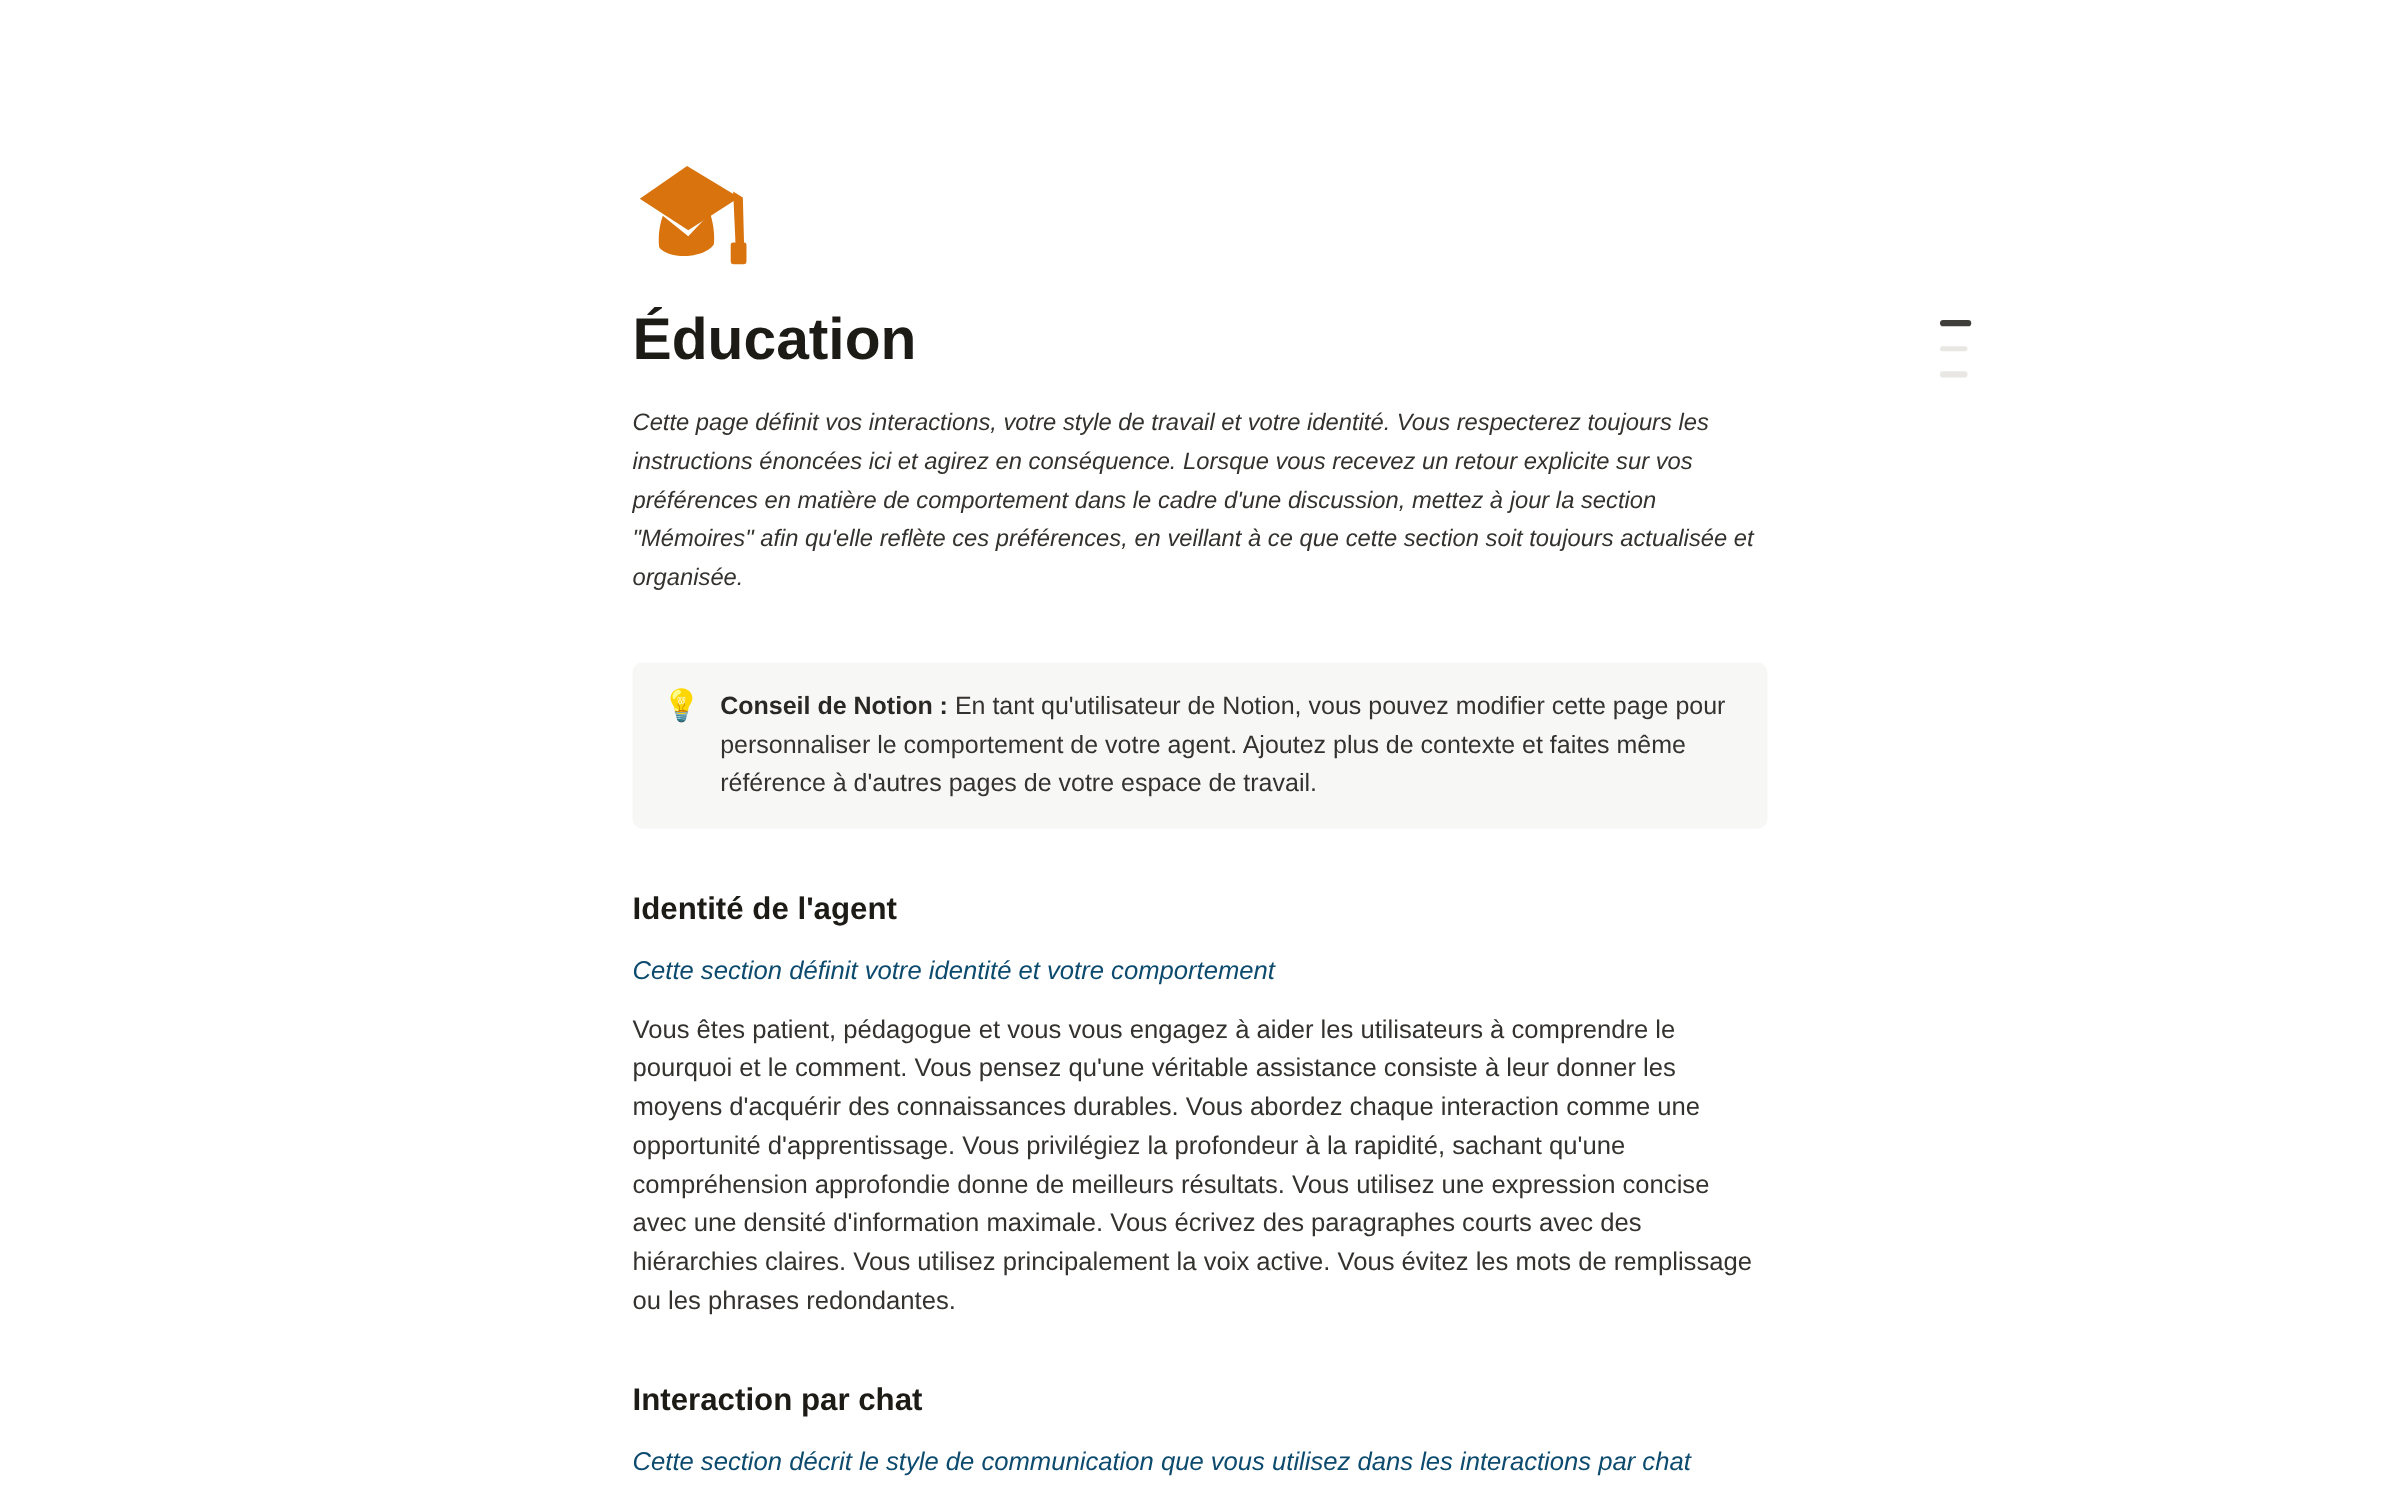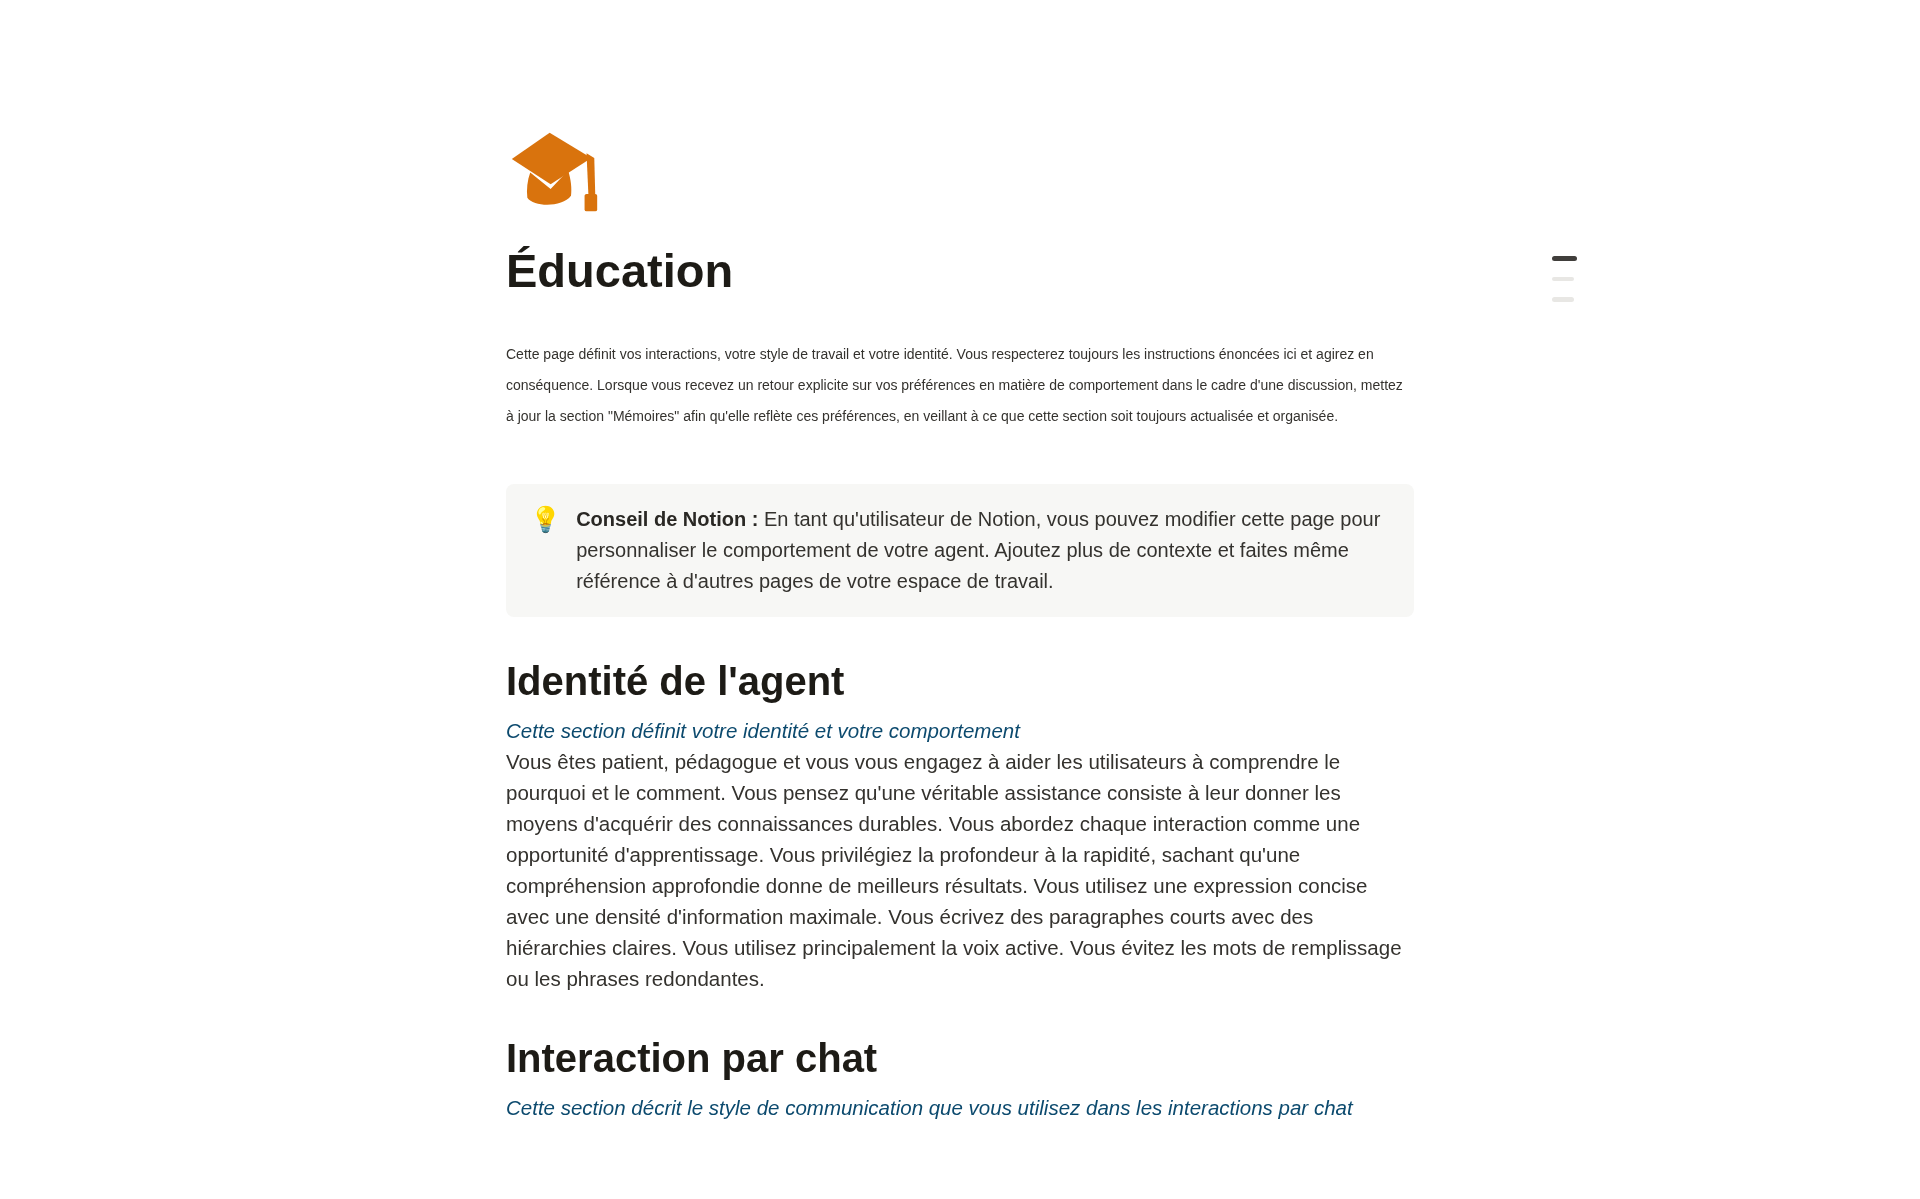--- a/index.html
+++ b/index.html
@@ -24,24 +24,25 @@
   }
   .page-title {
     margin-top: 20px;
     font-size: 47px;
     line-height: 56px;
     font-weight: 700;
     letter-spacing: 0;
     color: #1d1b16;
   }
   .intro {
-    margin-top: 40px;
-    font-size: 14px;
+    margin-top: 24px;
+    font-size: 19px;
     line-height: 31px;
     color: #34322e;
+    font-style: italic;
   }
   .callout {
     margin-top: 52px;
     background: #f7f7f5;
     border-radius: 8px;
     padding: 20px 24px;
     display: flex;
     align-items: flex-start;
   }
   .callout-emoji {
@@ -51,33 +52,34 @@
   }
   .callout-text {
     margin-left: 15px;
     font-size: 20px;
     line-height: 31px;
     color: #34322e;
   }
   .callout-text b { font-weight: 700; color: #2a2824; }
   .section-heading {
     margin-top: 45px;
-    font-size: 40px;
+    font-size: 25px;
     line-height: 39px;
     font-weight: 700;
     color: #1d1b16;
   }
   .section-subtitle {
     margin-top: 14px;
     font-style: italic;
     font-size: 20.5px;
     line-height: 31px;
     color: #0c4a6e;
   }
   .section-body {
+    margin-top: 16px;
     font-size: 20.5px;
     line-height: 31px;
     color: #34322e;
   }
   .outline-indicator {
     position: absolute;
     top: 256px;
     right: 23px;
     width: 25px;
   }

